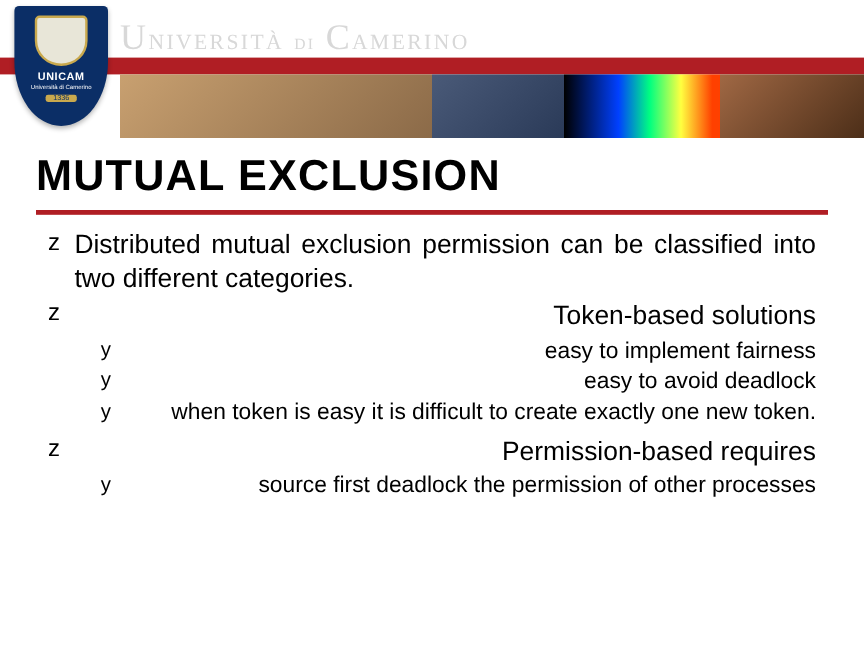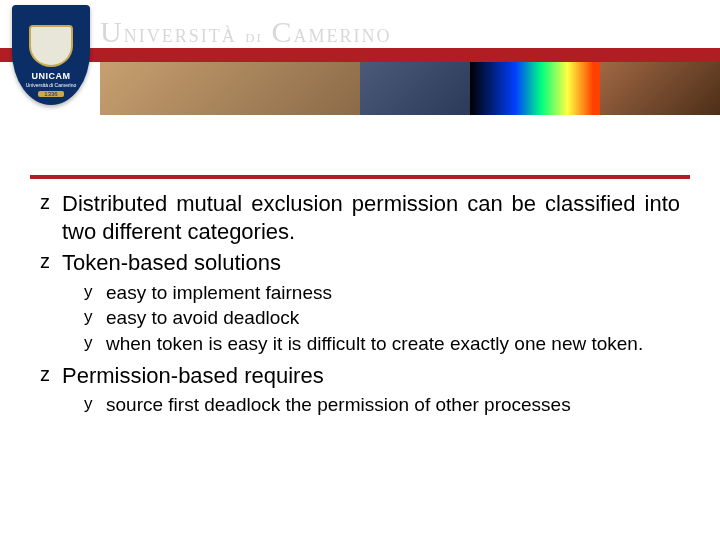--- a/index.html
+++ b/index.html
@@ -39,21 +39,21 @@
     left: 12px;
     width: 78px;
     height: 100px;
     background: #0b2e66;
     border-radius: 4px 4px 40px 40px / 4px 4px 55px 55px;
     box-shadow: 0 2px 4px rgba(0,0,0,0.3);
     display: flex;
     flex-direction: column;
     align-items: center;
     justify-content: flex-start;
-    padding-top: 20px;
+    padding-top: 8px;
     box-sizing: border-box;
   }
   .logo-crest {
     width: 40px;
     height: 38px;
     background: #e8e6d8;
     border: 2px solid #c9a94e;
     border-radius: 4px 4px 50% 50%;
   }
   .logo-text {
@@ -143,21 +143,21 @@
     text-align: justify;
     text-align-last: left;
   }
   .bullet-z {
     font-family: 'Wingdings', 'Zapf Dingbats', sans-serif;
     font-size: 20px;
     color: #000;
     width: 22px;
     flex: 0 0 22px;
   }
-  .txt { flex: 1; }
+  .txt { flex: 1; text-align: right; }
   .lvl2-group {
     margin: 2px 0 6px 44px;
   }
   .lvl2 {
     display: flex;
     align-items: flex-start;
     font-size: 19px;
     line-height: 1.25;
     margin-bottom: 2px;
   }
@@ -185,20 +185,21 @@
       <span class="u-strong">U</span>niversità <span style="font-size:18px;">di</span> <span class="u-strong">C</span>amerino
     </div>
     <div class="photo-strip">
       <div class="photo p1"></div>
       <div class="photo p2"></div>
       <div class="photo p3"></div>
       <div class="photo p4"></div>
     </div>
   </div>
 
+  <div class="title">MUTUAL EXCLUSION</div>
   <div class="title-rule"></div>
 
   <div class="content">
 
     <div class="lvl1 justify">
       <span class="bullet-z">z</span>
       <span class="txt">Distributed mutual exclusion permission can be classified into two different categories.</span>
     </div>
 
     <div class="lvl1">

